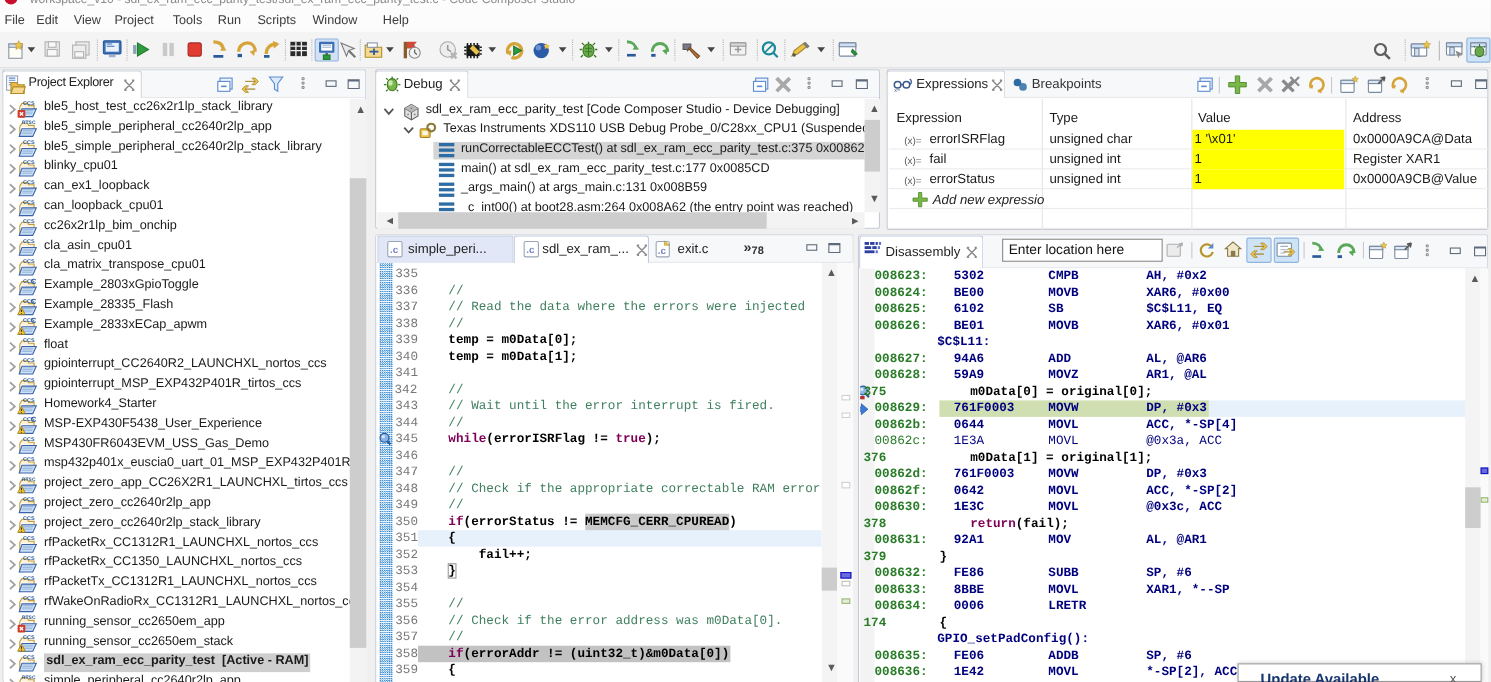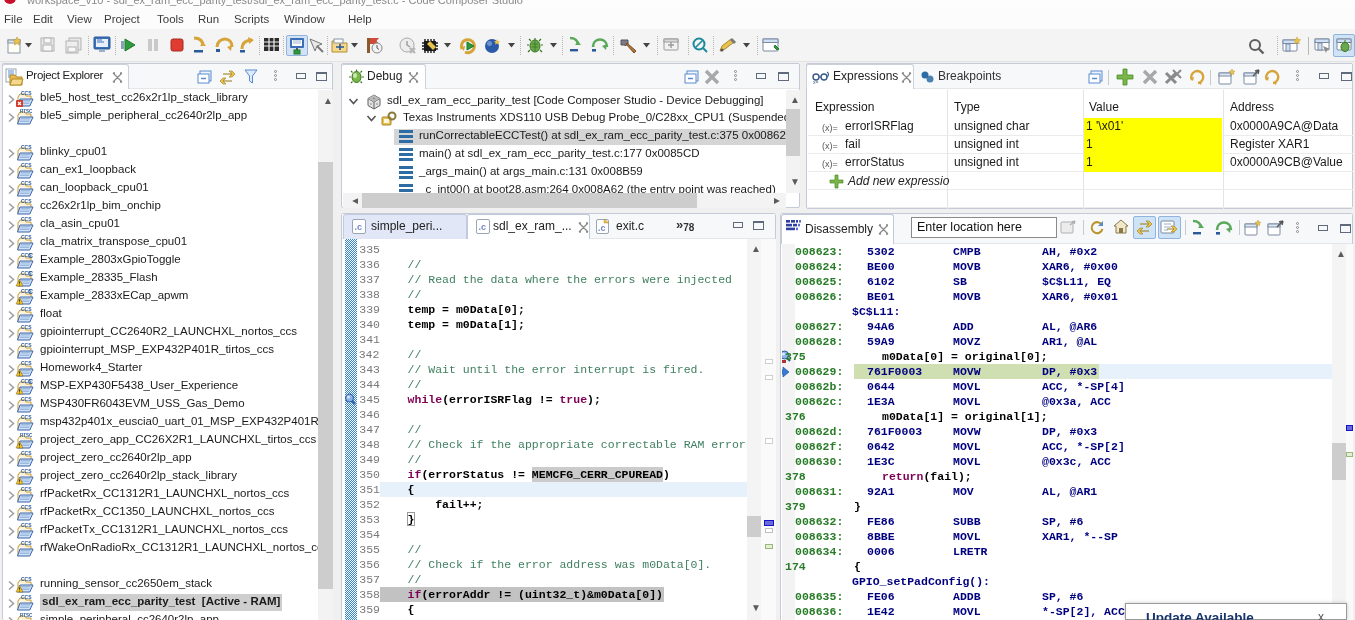--- a/index.html
+++ b/index.html
@@ -285,20 +285,33 @@
         </svg>
         <svg style="left:13px;top:1px" width="18" height="16">
           <path d="M2 6l2-3h5l1 2h5v3" fill="#fdf2d8" stroke="#c09a3a"></path>
           <path d="M2 6v8l1 1" stroke="#c09a3a" fill="none"></path>
           <path d="M1.5 15l2.5-7h13l-3.2 7z" fill="#cfe2f7" stroke="#3a62a8"></path>
           <path d="M4.8 9.5h9.5M4.3 11h9.5M3.8 12.5h9.5" stroke="#8fb0d8" stroke-width="0.8"></path>
           <text x="4" y="4" font-size="4.5" fill="#2a5a9a" font-weight="bold" font-family="Liberation Sans">RTSC</text>
         </svg>
         <span style="position:absolute;left:37px;top:1px;">ble5_simple_peripheral_cc2640r2lp_app</span>
       </div>
+      <div class="trow" style="top:36px;width:316px">
+        <svg style="left:5px;top:5px" width="7" height="9">
+          <path d="M1 0.5l4.5 4L1 8.5" stroke="#a0a0a0" stroke-width="1.6" fill="none"></path>
+        </svg>
+        <svg style="left:13px;top:1px" width="18" height="16">
+          <path d="M2 6l2-3h5l1 2h5v3" fill="#fdf2d8" stroke="#c09a3a"></path>
+          <path d="M2 6v8l1 1" stroke="#c09a3a" fill="none"></path>
+          <path d="M1.5 15l2.5-7h13l-3.2 7z" fill="#cfe2f7" stroke="#3a62a8"></path>
+          <path d="M4.8 9.5h9.5M4.3 11h9.5M3.8 12.5h9.5" stroke="#8fb0d8" stroke-width="0.8"></path>
+          <text x="5" y="4" font-size="5" fill="#2a5a9a" font-weight="bold" font-family="Liberation Sans">CCS</text>
+        </svg>
+        <span style="position:absolute;left:37px;top:1px;">ble5_simple_peripheral_cc2640r2lp_stack_library</span>
+      </div>
       <div class="trow" style="top:54px;width:316px">
         <svg style="left:5px;top:5px" width="7" height="9">
           <path d="M1 0.5l4.5 4L1 8.5" stroke="#a0a0a0" stroke-width="1.6" fill="none"></path>
         </svg>
         <svg style="left:13px;top:1px" width="18" height="16">
           <path d="M2 6l2-3h5l1 2h5v3" fill="#fdf2d8" stroke="#c09a3a"></path>
           <path d="M2 6v8l1 1" stroke="#c09a3a" fill="none"></path>
           <path d="M1.5 15l2.5-7h13l-3.2 7z" fill="#cfe2f7" stroke="#3a62a8"></path>
           <path d="M4.8 9.5h9.5M4.3 11h9.5M3.8 12.5h9.5" stroke="#8fb0d8" stroke-width="0.8"></path>
           <text x="5" y="4" font-size="5" fill="#2a5a9a" font-weight="bold" font-family="Liberation Sans">CCS</text>
@@ -605,20 +618,35 @@
           <path d="M1 0.5l4.5 4L1 8.5" stroke="#a0a0a0" stroke-width="1.6" fill="none"></path>
         </svg>
         <svg style="left:13px;top:1px" width="18" height="16">
           <path d="M2 6l2-3h5l1 2h5v3" fill="#fdf2d8" stroke="#c09a3a"></path>
           <path d="M2 6v8l1 1" stroke="#c09a3a" fill="none"></path>
           <path d="M1.5 15l2.5-7h13l-3.2 7z" fill="#cfe2f7" stroke="#3a62a8"></path>
           <path d="M4.8 9.5h9.5M4.3 11h9.5M3.8 12.5h9.5" stroke="#8fb0d8" stroke-width="0.8"></path>
           <text x="5" y="4" font-size="5" fill="#2a5a9a" font-weight="bold" font-family="Liberation Sans">CCS</text>
         </svg>
         <span style="position:absolute;left:37px;top:1px;">rfWakeOnRadioRx_CC1312R1_LAUNCHXL_nortos_ccs</span>
+      </div>
+      <div class="trow" style="top:468px;width:316px">
+        <svg style="left:5px;top:5px" width="7" height="9">
+          <path d="M1 0.5l4.5 4L1 8.5" stroke="#a0a0a0" stroke-width="1.6" fill="none"></path>
+        </svg>
+        <svg style="left:13px;top:1px" width="18" height="16">
+          <path d="M2 6l2-3h5l1 2h5v3" fill="#fdf2d8" stroke="#c09a3a"></path>
+          <path d="M2 6v8l1 1" stroke="#c09a3a" fill="none"></path>
+          <path d="M1.5 15l2.5-7h13l-3.2 7z" fill="#cfe2f7" stroke="#3a62a8"></path>
+          <path d="M4.8 9.5h9.5M4.3 11h9.5M3.8 12.5h9.5" stroke="#8fb0d8" stroke-width="0.8"></path>
+          <text x="4" y="4" font-size="4.5" fill="#2a5a9a" font-weight="bold" font-family="Liberation Sans">RTSC</text>
+          <rect x="0" y="9" width="7" height="7" rx="1" fill="#d03a2a"></rect>
+          <path d="M2 11l3 3M5 11l-3 3" stroke="#fff" stroke-width="1.2"></path>
+        </svg>
+        <span style="position:absolute;left:37px;top:1px;">running_sensor_cc2650em_app</span>
       </div>
       <div class="trow" style="top:486px;width:316px">
         <svg style="left:5px;top:5px" width="7" height="9">
           <path d="M1 0.5l4.5 4L1 8.5" stroke="#a0a0a0" stroke-width="1.6" fill="none"></path>
         </svg>
         <svg style="left:13px;top:1px" width="18" height="16">
           <path d="M2 6l2-3h5l1 2h5v3" fill="#fdf2d8" stroke="#c09a3a"></path>
           <path d="M2 6v8l1 1" stroke="#c09a3a" fill="none"></path>
           <path d="M1.5 15l2.5-7h13l-3.2 7z" fill="#cfe2f7" stroke="#3a62a8"></path>
           <path d="M4.8 9.5h9.5M4.3 11h9.5M3.8 12.5h9.5" stroke="#8fb0d8" stroke-width="0.8"></path>
@@ -1089,21 +1117,21 @@
         <span class="tx" style="left:85px;color:#00007f">761F0003</span>
         <span class="tx" style="left:171px;color:#00007f">MOVW</span>
         <span class="tx" style="left:260px;color:#00007f">DP, #0x3</span>
       </div>
       <div class="abs mono" style="left:0;top:135px;width:557px;height:15px;line-height:15px;font-weight:bold">
         <span class="tx" style="left:13px;color:#287c28">00862b:</span>
         <span class="tx" style="left:85px;color:#00007f">0644</span>
         <span class="tx" style="left:171px;color:#00007f">MOVL</span>
         <span class="tx" style="left:260px;color:#00007f">ACC, *-SP[4]</span>
       </div>
-      <div class="abs mono" style="left:0;top:150px;width:557px;height:15px;line-height:15px;font-weight:bold">
+      <div class="abs mono" style="left:0;top:150px;width:557px;height:15px;line-height:15px;font-weight:normal">
         <span class="tx" style="left:13px;color:#287c28">00862c:</span>
         <span class="tx" style="left:85px;color:#00007f">1E3A</span>
         <span class="tx" style="left:171px;color:#00007f">MOVL</span>
         <span class="tx" style="left:260px;color:#00007f">@0x3a, ACC</span>
       </div>
       <div class="abs mono" style="left:0;top:165px;width:557px;height:15px;line-height:15px;font-weight:bold">
         <span class="tx" style="left:3px;color:#287c28">376</span>
         <span class="tx" style="left:100px;color:#000">m0Data[1] = original[1];</span>
       </div>
       <div class="abs mono" style="left:0;top:180px;width:557px;height:15px;line-height:15px;font-weight:bold">

